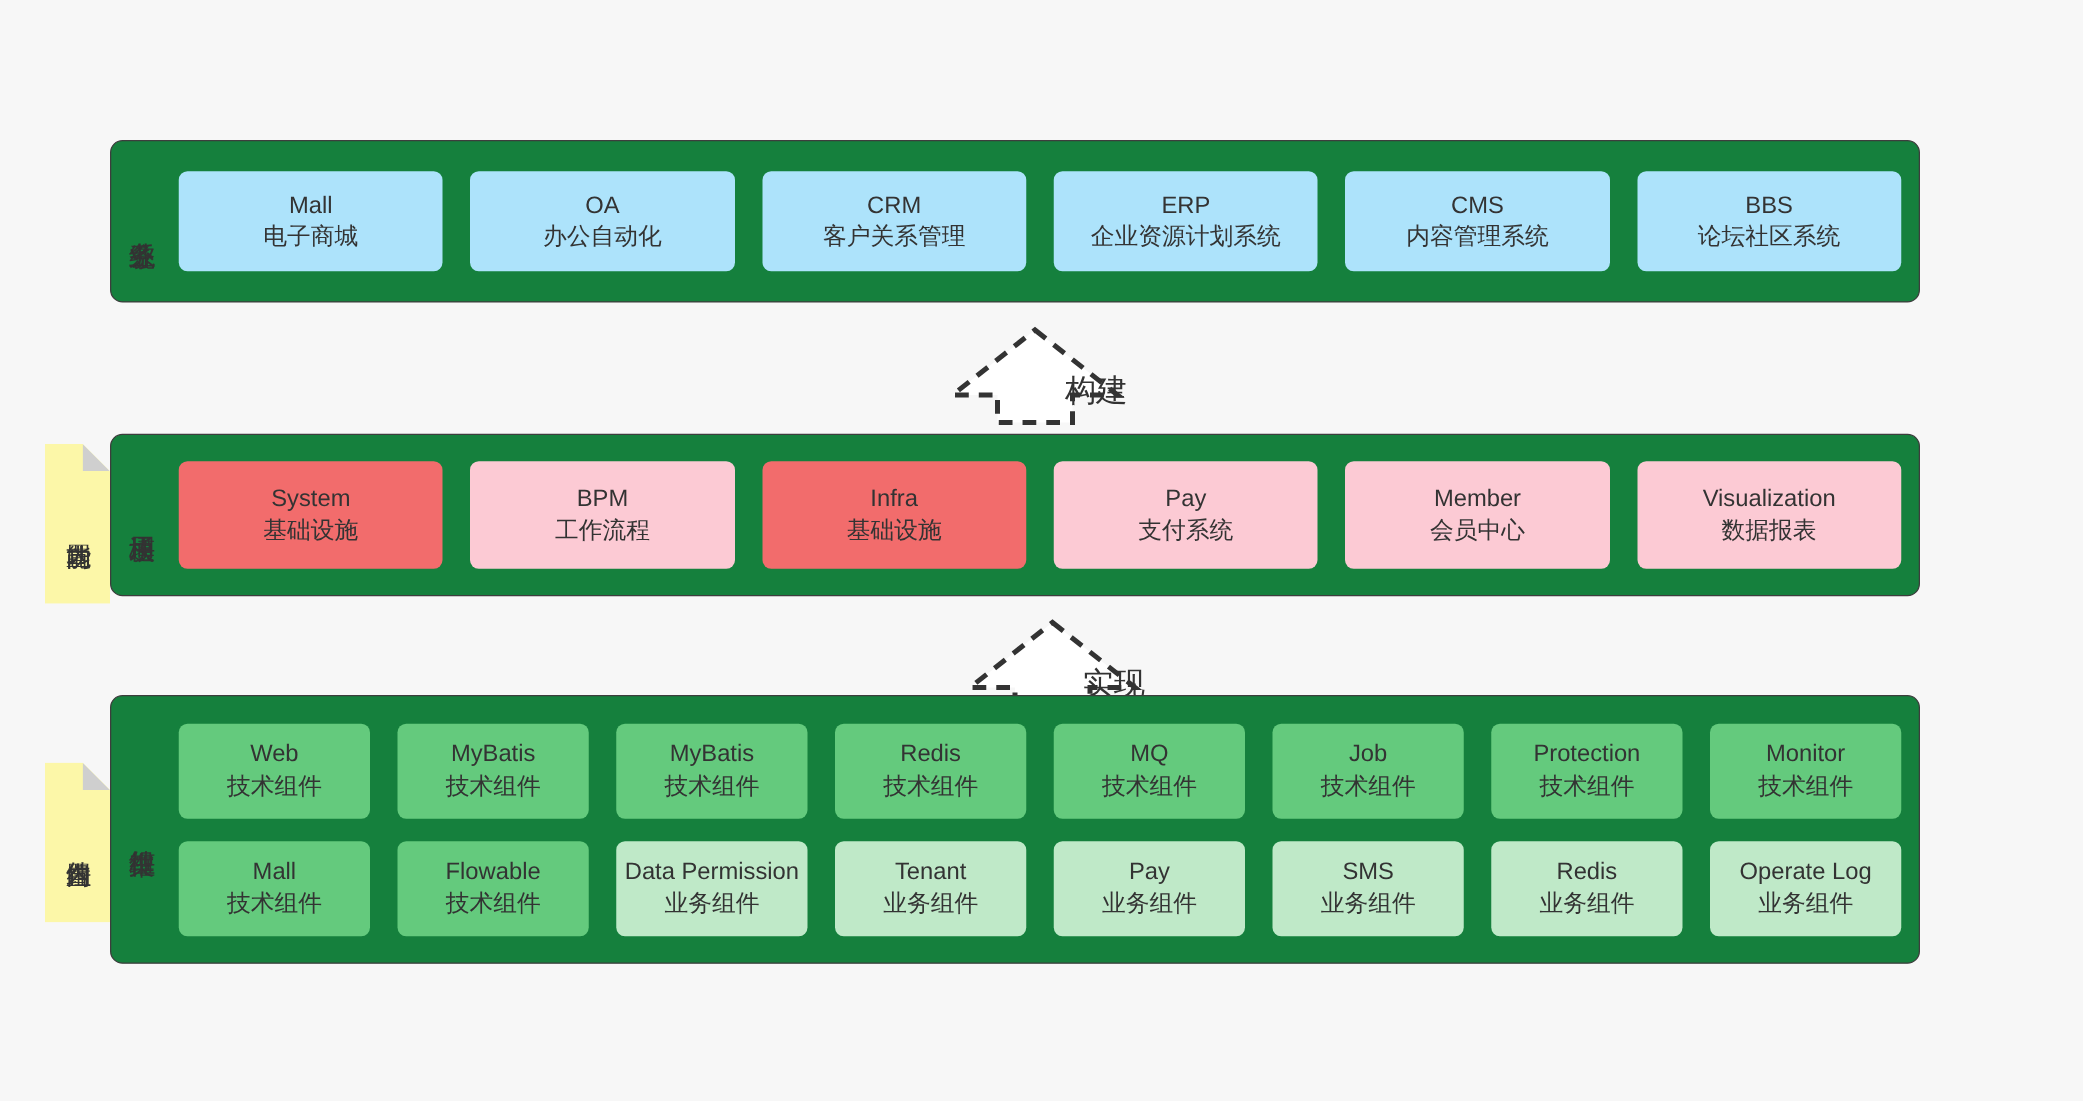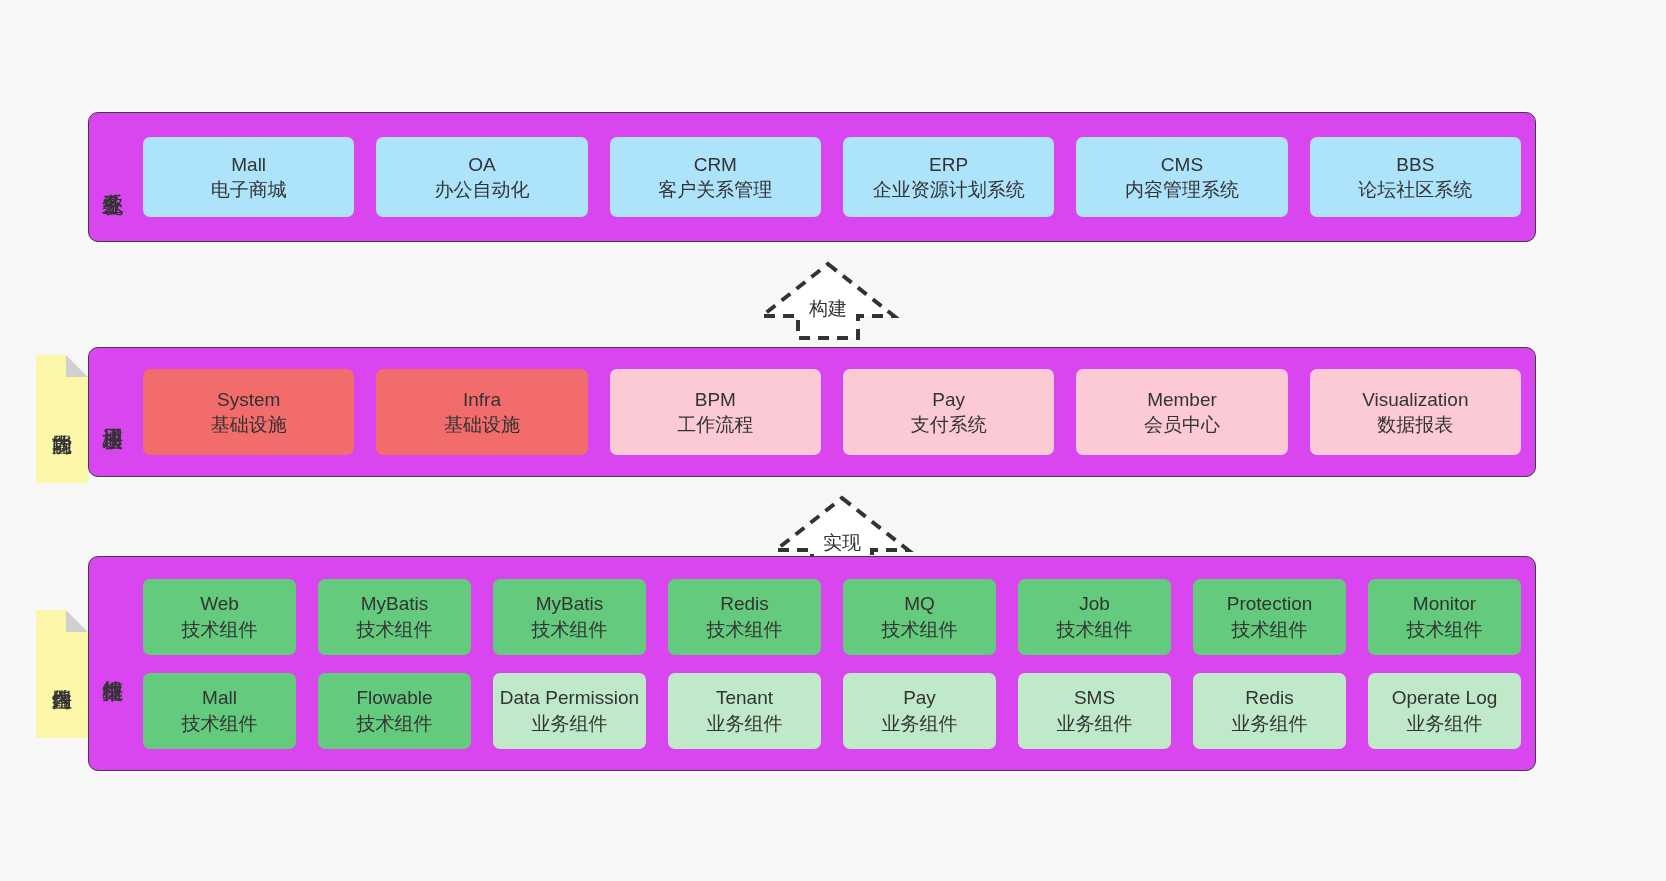--- a/index.html
+++ b/index.html
@@ -17,21 +17,21 @@
   }
 
   .canvas {
     position: absolute;
     inset: 0;
   }
 
   
   .layer {
     position: absolute;
-    background: #d946ef;
+    background: #15803d;
     border: 1.6px solid #3d3d3d;
     border-radius: 10px;
     box-sizing: border-box;
     display: flex;
     align-items: stretch;
   }
 
   
   .layer-title {
     width: 48px;
@@ -128,22 +128,22 @@
 
   
   .arrow {
     position: absolute;
   }
   .arrow svg { display: block; }
   .arrow-label {
     position: absolute;
     left: 0;
     right: 0;
-    text-align: center;
-    font-size: 19px;
+    text-align: right;
+    font-size: 25px;
     color: #333333;
     user-select: none;
     white-space: nowrap;
   }
 </style>
 </head>
 <body>
 
 <div class="canvas">
 
@@ -201,28 +201,28 @@
   <div class="layer" style="left:88px; top:347px; width:1448px; height:130px;">
     <div class="layer-title">通用模块</div>
     <div class="layer-body">
       <div class="row">
 
         <div class="card red h-90">
           <span class="t1">System</span>
           <span class="t2">基础设施</span>
         </div>
 
+        <div class="card pink h-90">
+          <span class="t1">BPM</span>
+          <span class="t2">工作流程</span>
+        </div>
+
         <div class="card red h-90">
           <span class="t1">Infra</span>
           <span class="t2">基础设施</span>
-        </div>
-
-        <div class="card pink h-90">
-          <span class="t1">BPM</span>
-          <span class="t2">工作流程</span>
         </div>
 
         <div class="card pink h-90">
           <span class="t1">Pay</span>
           <span class="t2">支付系统</span>
         </div>
 
         <div class="card pink h-90">
           <span class="t1">Member</span>
           <span class="t2">会员中心</span>

